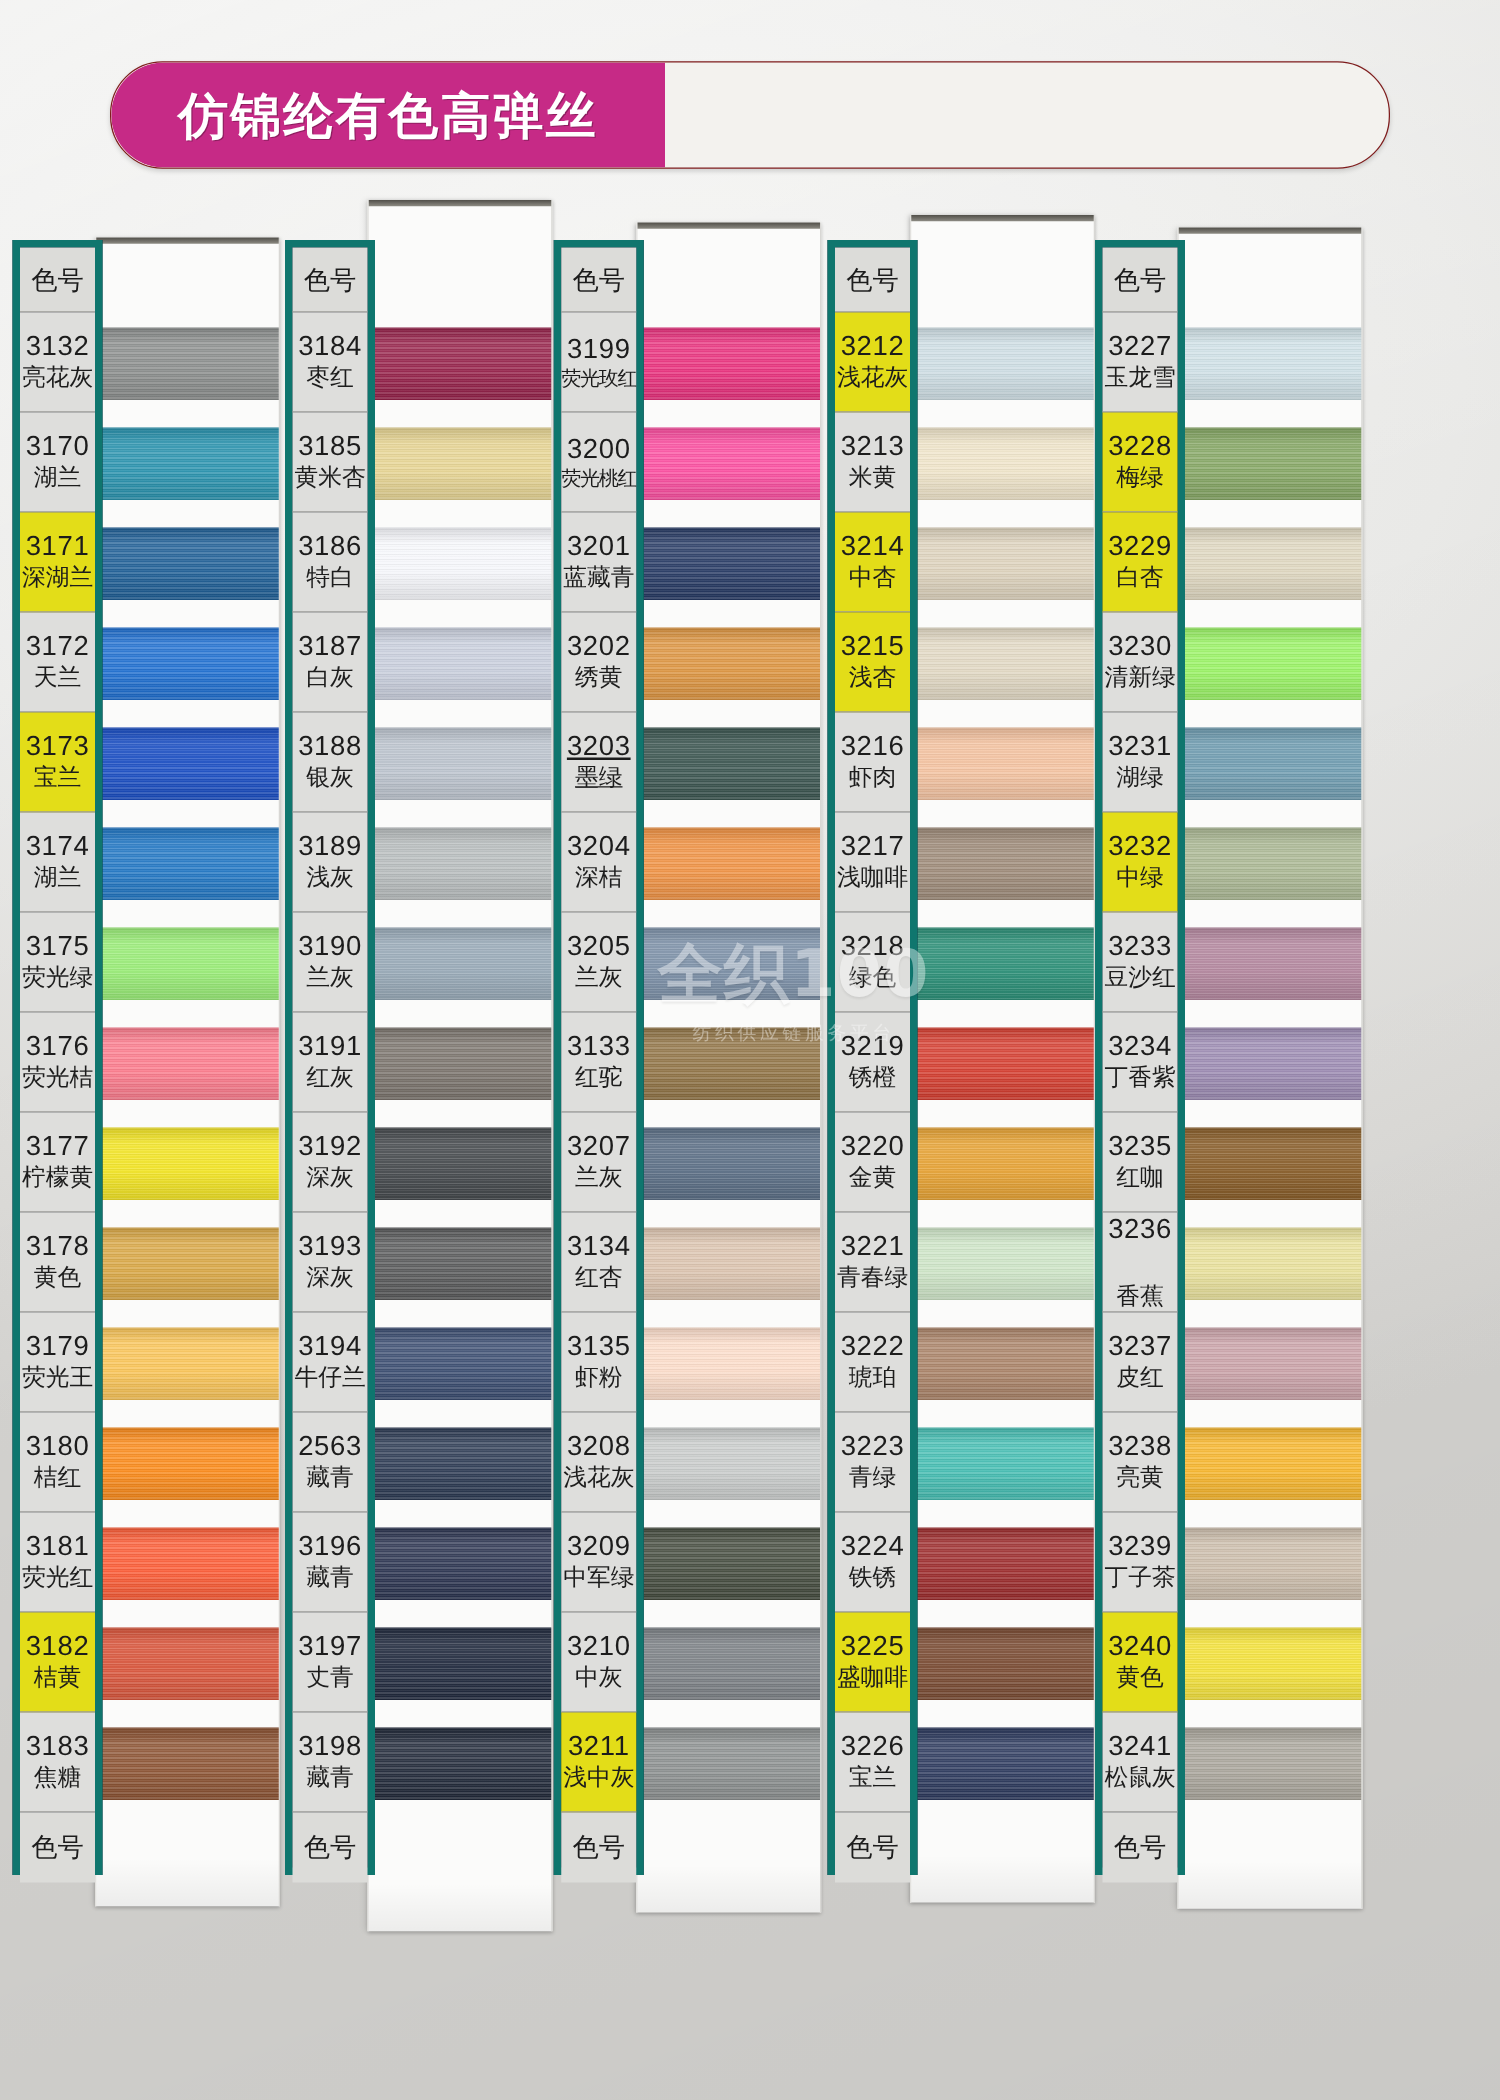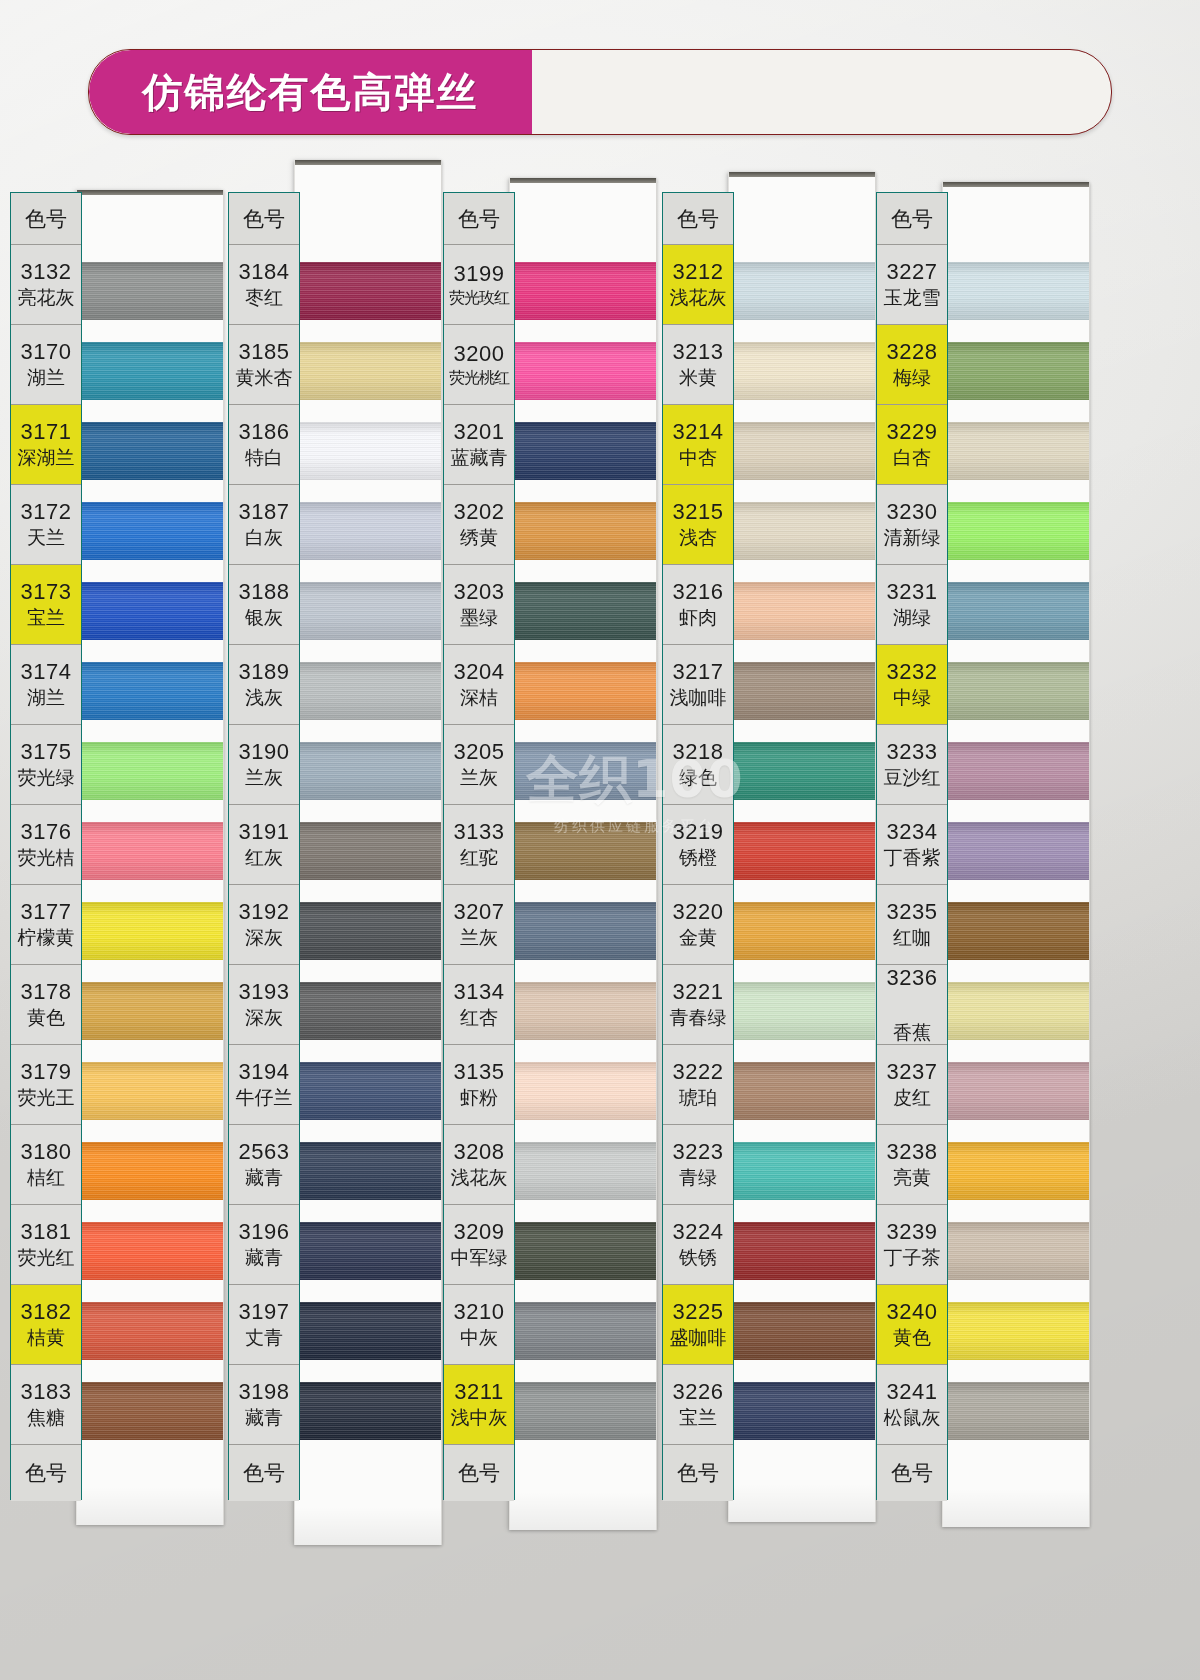--- a/index.html
+++ b/index.html
@@ -82,21 +82,21 @@
       rgba(255,255,255,.07) 2px, rgba(255,255,255,.07) 3px,
       rgba(0,0,0,.02) 3px, rgba(0,0,0,.02) 4px);
   }
   .yarn .shade{
     position:absolute;inset:0;
     background:linear-gradient(to bottom, rgba(0,0,0,.12) 0%, rgba(255,255,255,.10) 22%, rgba(255,255,255,.04) 60%, rgba(0,0,0,.10) 100%);
   }
 
   
   .labels{
-    position:absolute;border:1px solid #0f766e;
+    position:absolute;border:6px solid #0f766e;
     background:#0f172a;
     box-sizing:border-box;
   }
   .lcell{
     box-sizing:border-box;border-bottom:1px solid #9b9a96;
     background:#dededc;
     display:flex;flex-direction:column;align-items:center;justify-content:center;
     color:#1c1c1c;text-align:center;overflow:hidden;
   }
   .lcell:last-child{border-bottom:none;}
@@ -480,21 +480,21 @@
         <span class="nm n4">荧光桃红</span>
       </div>
       <div class="lcell" style="height: 80px;">
         <span class="code">3201</span>
         <span class="nm">蓝藏青</span>
       </div>
       <div class="lcell" style="height: 80px;">
         <span class="code">3202</span>
         <span class="nm">绣黄</span>
       </div>
-      <div class="lcell" style="height: 80px;">
+      <div class="lcell" style="height: 80px; text-decoration: underline;">
         <span class="code">3203</span>
         <span class="nm">墨绿</span>
       </div>
       <div class="lcell" style="height: 80px;">
         <span class="code">3204</span>
         <span class="nm">深桔</span>
       </div>
       <div class="lcell" style="height: 80px;">
         <span class="code">3205</span>
         <span class="nm">兰灰</span>

